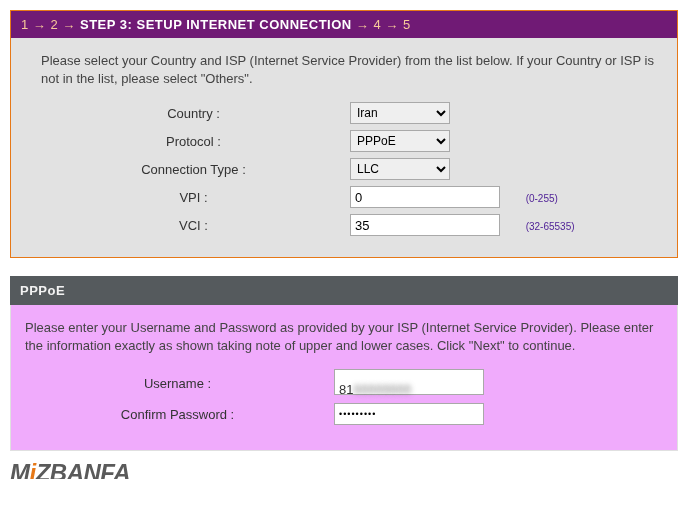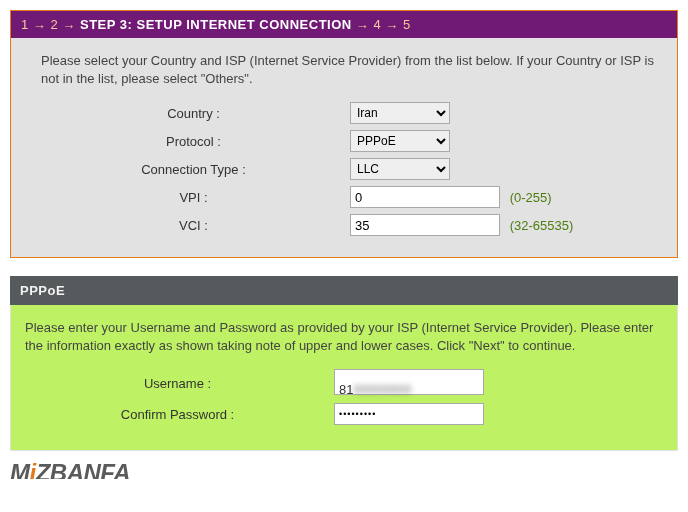--- a/index.html
+++ b/index.html
@@ -68,37 +68,37 @@
   }
   input[type="text"], input[type="password"] {
     font-size: 13px;
     padding: 2px 4px;
     border: 1px solid #a9a9a9;
     height: 22px;
     width: 150px;
     background: #fff;
   }
   .hint {
-    color: #4d7c0f;
-    margin-left: 6px;
-    font-size: 13px;
+    color: #4c1d95;
+    margin-left: 22px;
+    font-size: 10px;
   }
   .pppoe-panel {
     border: none;
   }
   .pppoe-header {
     background: #555a5d;
     color: #f2f2f2;
     padding: 7px 10px;
     font-weight: bold;
     letter-spacing: 0.5px;
     font-size: 13px;
   }
   .pppoe-body {
-    background: #bef264;
+    background: #f0abfc;
     padding: 12px 14px 22px 14px;
     border: 1px solid #e0e0e0;
     border-top: none;
   }
   .footer {
     position: relative;
     margin-top: 8px;
     padding: 6px 0 4px 0;
     text-align: center;
   }

